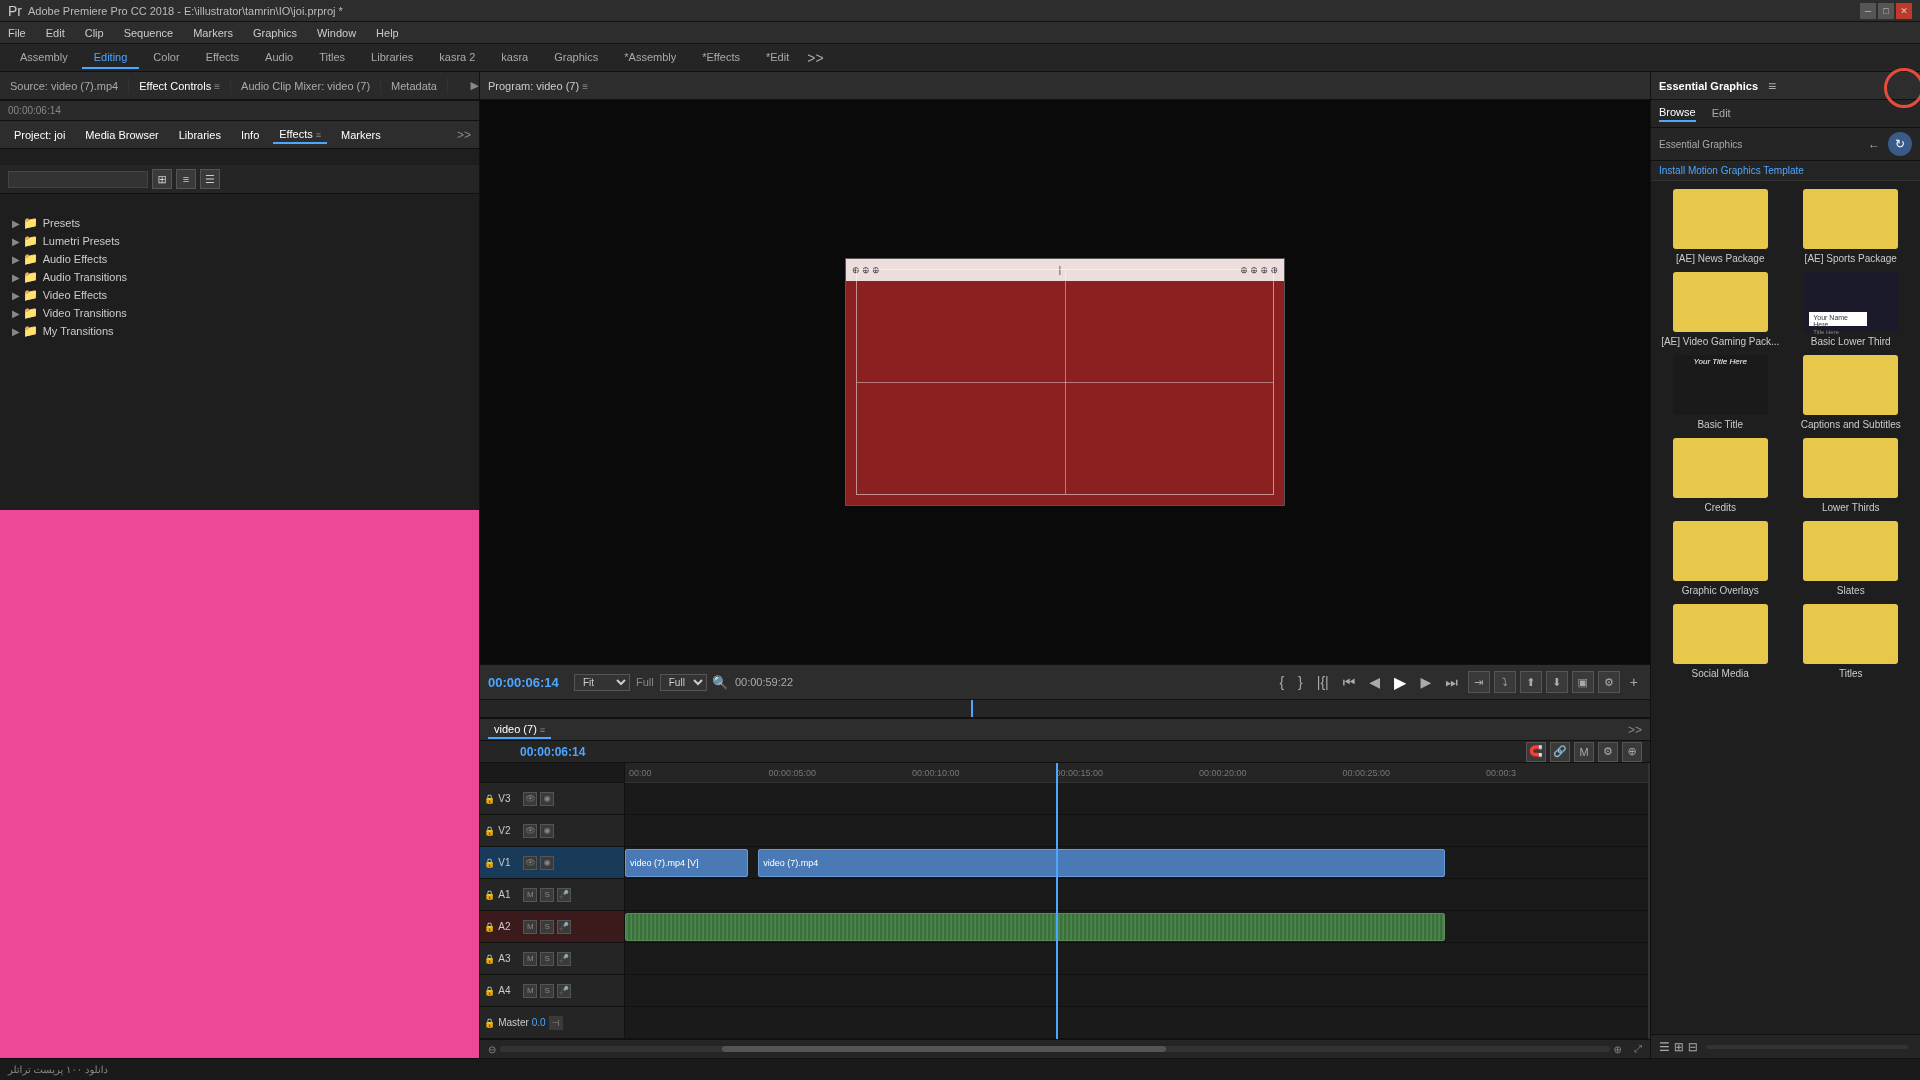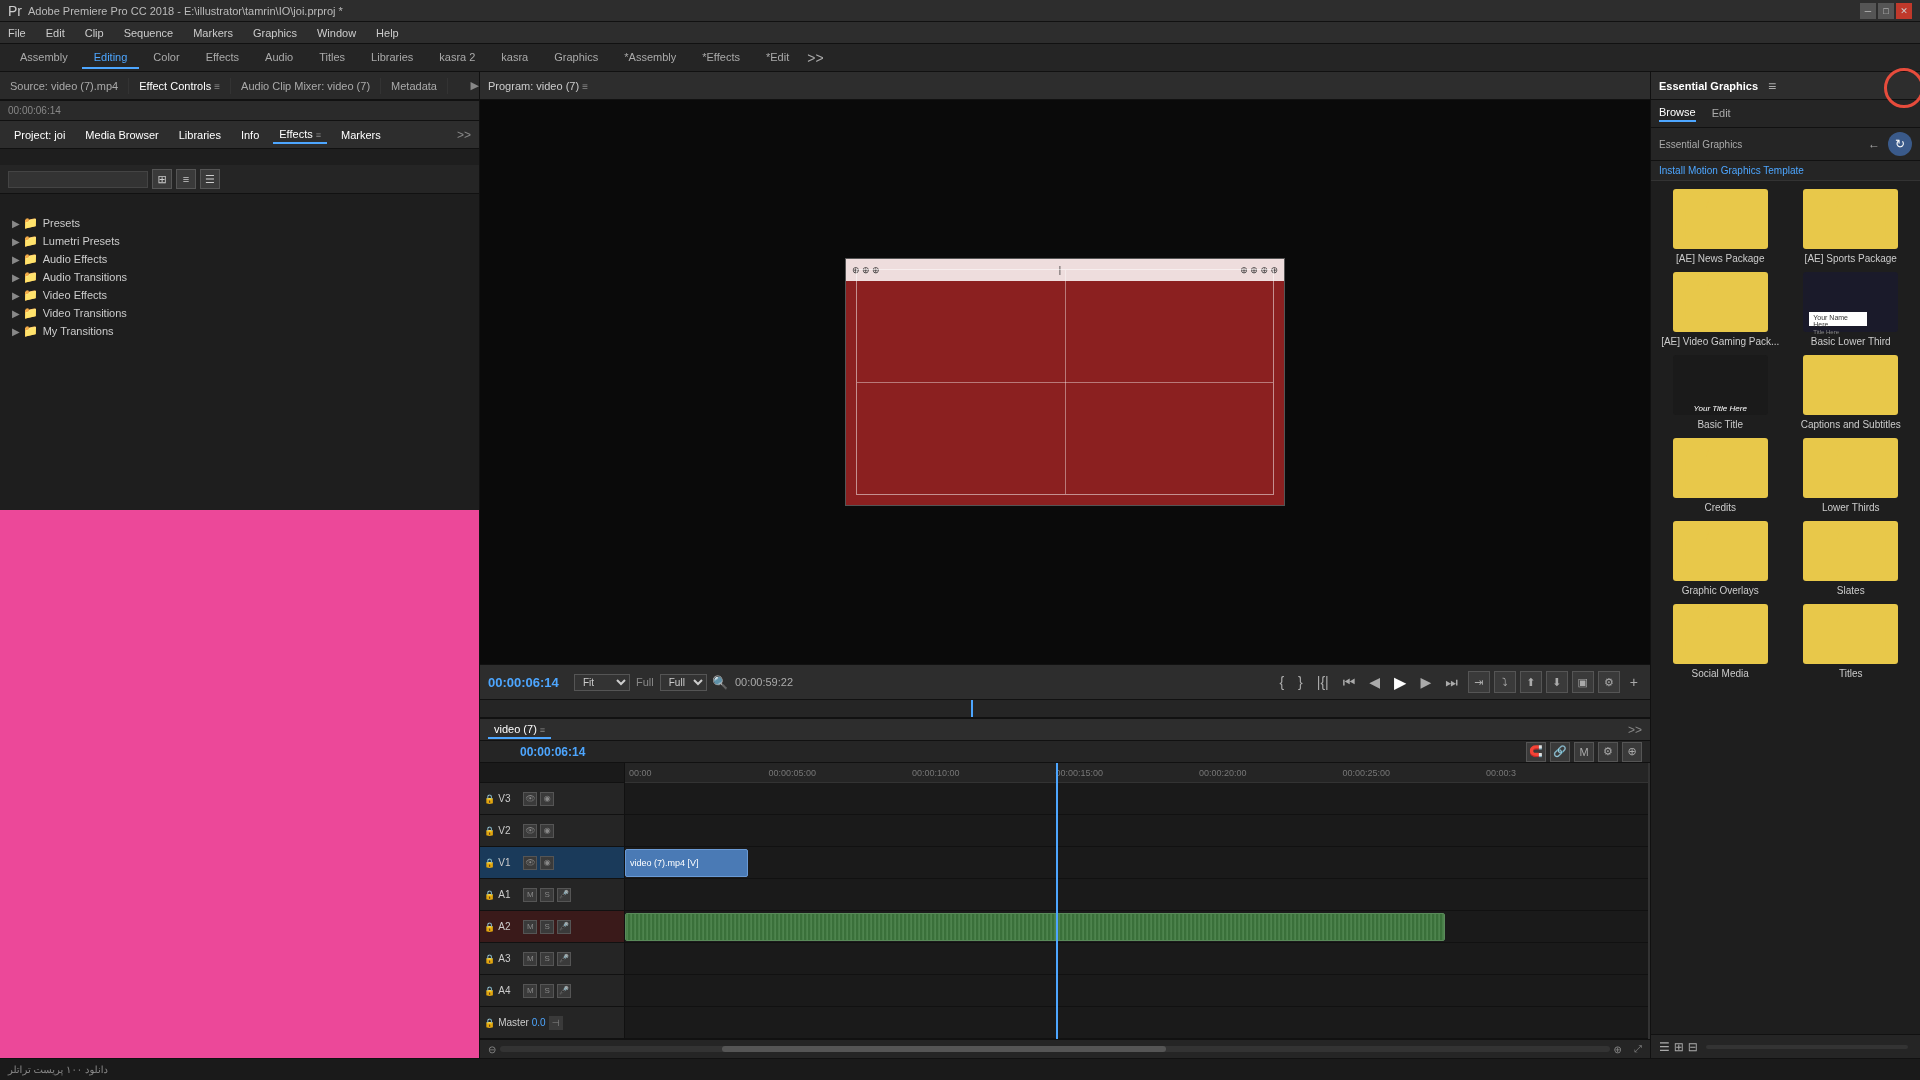--- a/index.html
+++ b/index.html
@@ -400,20 +400,21 @@
             <span class="ruler-mark" style="left:70%;">00:00:25:00</span>
             <span class="ruler-mark" style="left:84%;">00:00:3</span>
           </div>
 
           <div style="height:32px;border-bottom:1px solid #111;background:#1a1a1a;position:relative;"></div>
 
           <div style="height:32px;border-bottom:1px solid #111;background:#1a1a1a;position:relative;"></div>
 
           <div style="height:32px;border-bottom:1px solid #111;background:#1a1a1a;position:relative;">
             <div class="tl-clip" style="left:0;width:12%;top:2px;">video (7).mp4 [V]</div>
+            <div class="tl-clip" style="left:13%;width:67%;top:2px;">video (7).mp4</div>
           </div>
 
           <div style="height:32px;border-bottom:1px solid #111;background:#1a1a1a;position:relative;"></div>
 
           <div style="height:32px;border-bottom:1px solid #111;background:#1a1a1a;position:relative;">
             <div class="tl-clip tl-clip-audio" style="left:0;width:80%;top:2px;">
               <div class="tl-audio-wave"></div>
             </div>
           </div>
 
@@ -486,21 +487,21 @@
       </div>
 
       <div class="eg-item">
         <div class="eg-item-thumb dark" style="display:flex;align-items:flex-end;justify-content:flex-start;padding:4px;">
           <div style="background:#fff;height:14px;width:70%;padding:2px 4px;font-size:7px;color:#333;">Your Name Here<br><span style="font-size:6px;color:#888;">Title Here</span></div>
         </div>
         <span class="eg-item-label">Basic Lower Third</span>
       </div>
 
       <div class="eg-item">
-        <div class="eg-item-thumb dark2" style="display:flex;align-items:flex-end;justify-content:center;">
+        <div class="eg-item-thumb dark2" style="display:flex;align-items:flex-start;justify-content:center;">
           <span style="color:#fff;font-size:8px;font-style:italic;">Your Title Here</span>
         </div>
         <span class="eg-item-label">Basic Title</span>
       </div>
 
       <div class="eg-item">
         <div class="eg-item-thumb">
           <div style="width:70px;height:44px;background:#e8c84a;clip-path:polygon(0 25%,30% 25%,35% 0,100% 0,100% 100%,0 100%);"></div>
         </div>
         <span class="eg-item-label">Captions and Subtitles</span>

